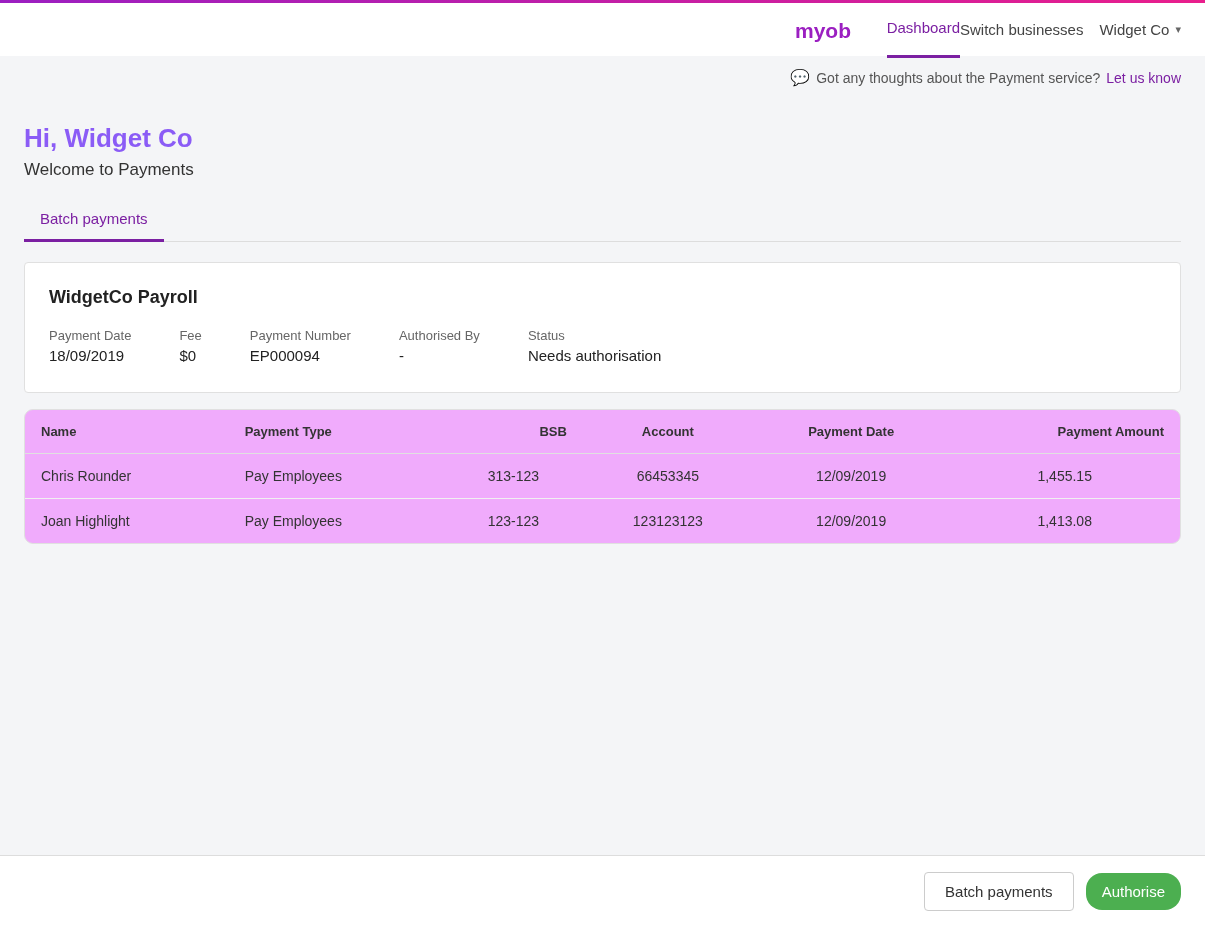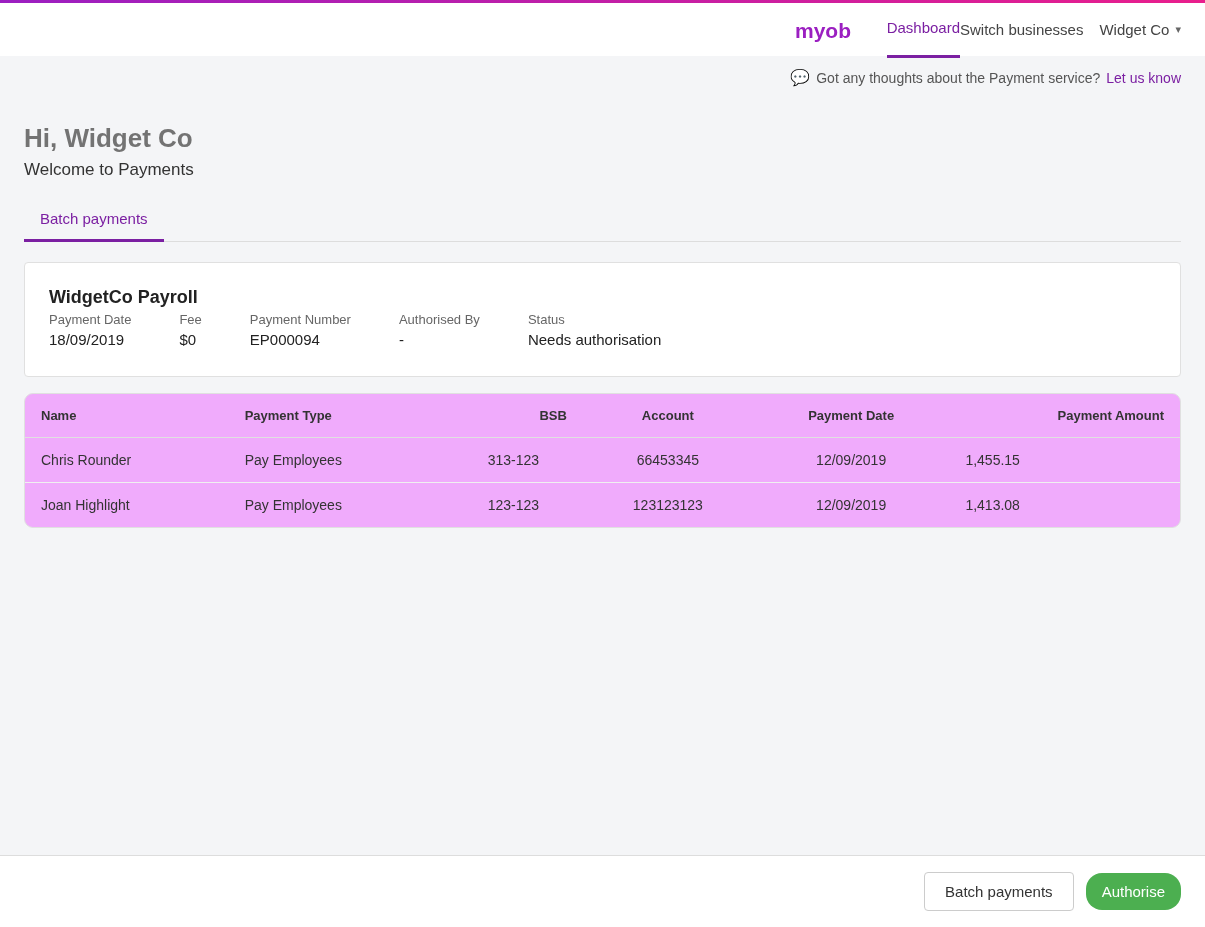--- a/index.html
+++ b/index.html
@@ -58,21 +58,21 @@
       display: flex;
       align-items: center;
       justify-content: flex-end;
       gap: 6px;
     }
     .feedback-bar a { color: #7B1FA2; text-decoration: none; }
     .speech-icon { color: #888; font-size: 16px; }
 
     
     .main-content { padding: 24px 24px 0 24px; }
-    .greeting { font-size: 26px; font-weight: 600; color: #737373; margin-bottom: 6px; }
+    .greeting { font-size: 26px; font-weight: 600; color: #8b5cf6; margin-bottom: 6px; }
     .subtitle { font-size: 17px; color: #333; margin-bottom: 20px; }
 
     
     .tabs { display: flex; border-bottom: 1px solid #ddd; margin-bottom: 0; }
     .tab {
       padding: 10px 16px 12px;
       font-size: 15px;
       cursor: pointer;
       color: #555;
       border-bottom: 3px solid transparent;
@@ -81,21 +81,21 @@
     .tab.active { color: #7B1FA2; border-bottom-color: #7B1FA2; font-weight: 500; }
 
     
     .card {
       background: #fff;
       border-radius: 4px;
       border: 1px solid #e0e0e0;
       margin-top: 20px;
       padding: 24px;
     }
-    .card-title { font-size: 18px; font-weight: 600; color: #222; margin-bottom: 4px; }
+    .card-title { font-size: 18px; font-weight: 600; color: #222; margin-bottom: 20px; }
 
     .payment-meta { display: flex; gap: 48px; margin-bottom: 4px; }
     .meta-label { font-size: 13px; color: #666; margin-bottom: 4px; }
     .meta-value { font-size: 15px; color: #222; }
 
     
     .table-card {
       background: #f0abfc;
       border-radius: 9px;
       border: 1px solid #e0e0e0;
@@ -111,21 +111,21 @@
       color: #333;
     }
     thead th.right { text-align: right; }
     tbody tr { border-bottom: 1px solid #f0f0f0; }
     tbody tr:last-child { border-bottom: none; }
     tbody td {
       padding: 14px 16px;
       font-size: 14px;
       color: #333;
     }
-    tbody td.right { text-align: left; }
+    tbody td.right { text-align: center; }
 
     
     .footer {
       position: fixed;
       bottom: 0;
       left: 0;
       right: 0;
       background: #fff;
       border-top: 1px solid #ddd;
       padding: 16px 24px;

